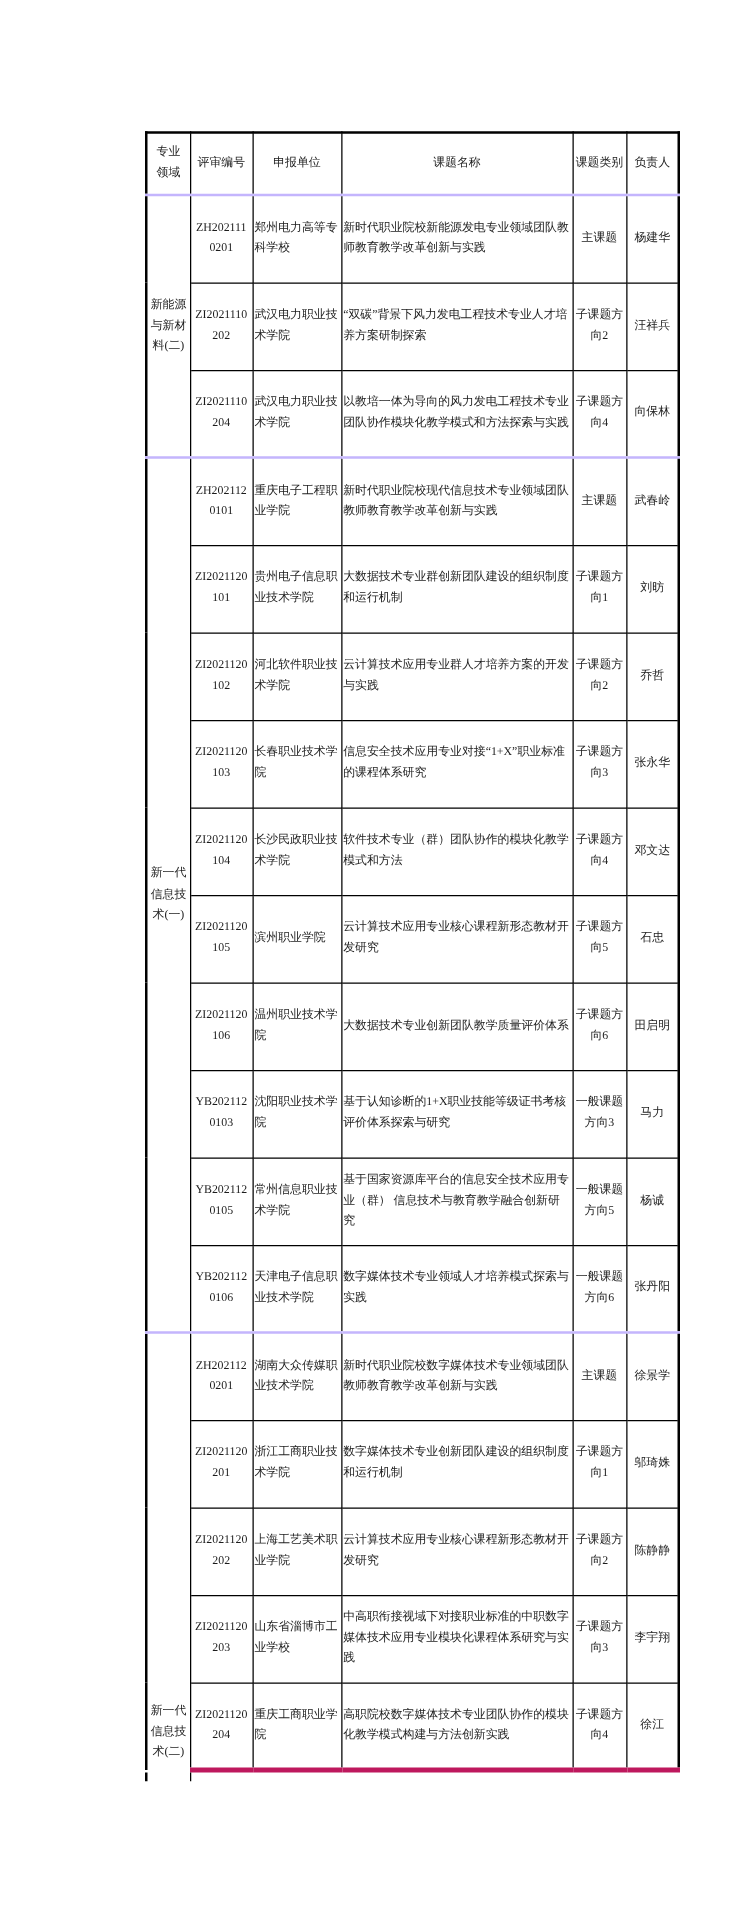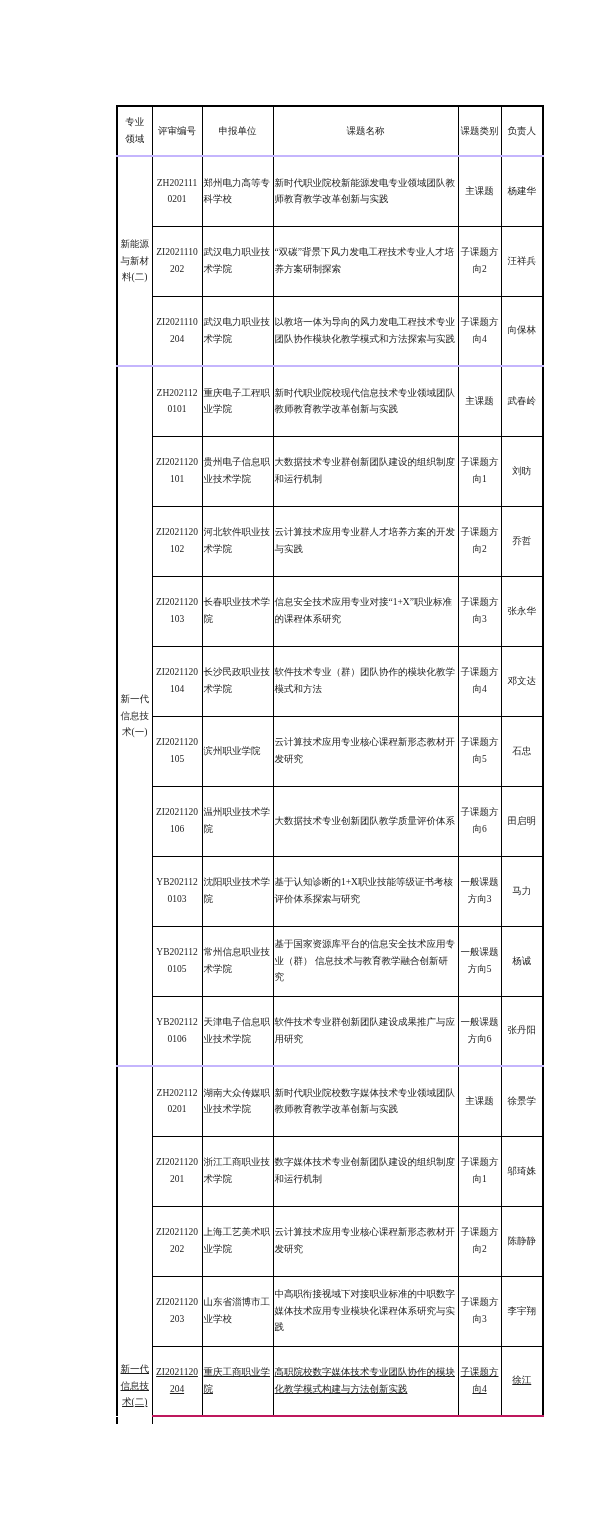--- a/index.html
+++ b/index.html
@@ -32,25 +32,25 @@
     border: 1px solid #000;
     padding: 1px 2px;
     vertical-align: middle;
     text-align: center;
     word-break: break-all;
     font-weight: normal;
   }
   thead th { height: 46px; }
   tbody tr { height: 70px; }
   tr.group-start td { border-top: 2px solid #c4b5fd; }
-  tr.last-row td { border-bottom: 2px solid #be185d; text-decoration: underline; }
+  tr.last-row td { border-bottom: 4px solid #be185d; }
   td.open-bottom { border-bottom: none; }
   td.title-cell, td.unit-cell { text-align: left; padding: 1px 1px; margin-top: 24px; }
   td.field-cell { padding: 1px 1px; margin-top: 14px; }
-  td.field-cell.v-bottom { vertical-align: bottom; padding-bottom: 5px; text-decoration: underline; }
+  td.field-cell.v-bottom { vertical-align: bottom; padding-bottom: 5px; }
   th .narrow-wrap { display: inline-block; width: 20px; }
   
   .cutoff-stub {
     width: 34px; height: 7px;
     border-left: 2px solid #000;
     border-right: 1px solid #000;
   }
 </style>
 </head>
 <body>
@@ -161,21 +161,21 @@
         <tr>
           <td>YB2021120105</td>
           <td class="unit-cell">常州信息职业技术学院</td>
           <td class="title-cell">基于国家资源库平台的信息安全技术应用专业（群） 信息技术与教育教学融合创新研究</td>
           <td>一般课题方向5</td>
           <td>杨诚</td>
         </tr>
         <tr>
           <td>YB2021120106</td>
           <td class="unit-cell">天津电子信息职业技术学院</td>
-          <td class="title-cell">软件技术专业群创新团队建设成果推广与应用研究</td>
+          <td class="title-cell">数字媒体技术专业领域人才培养模式探索与实践</td>
           <td>一般课题方向6</td>
           <td>张丹阳</td>
         </tr>
 
         <tr class="group-start">
           <td class="field-cell v-bottom open-bottom" rowspan="5"><span>新一代信息技术(二)</span></td>
           <td>ZH2021120201</td>
           <td class="unit-cell">湖南大众传媒职业技术学院</td>
           <td class="title-cell">新时代职业院校数字媒体技术专业领域团队教师教育教学改革创新与实践</td>
           <td>主课题</td>

